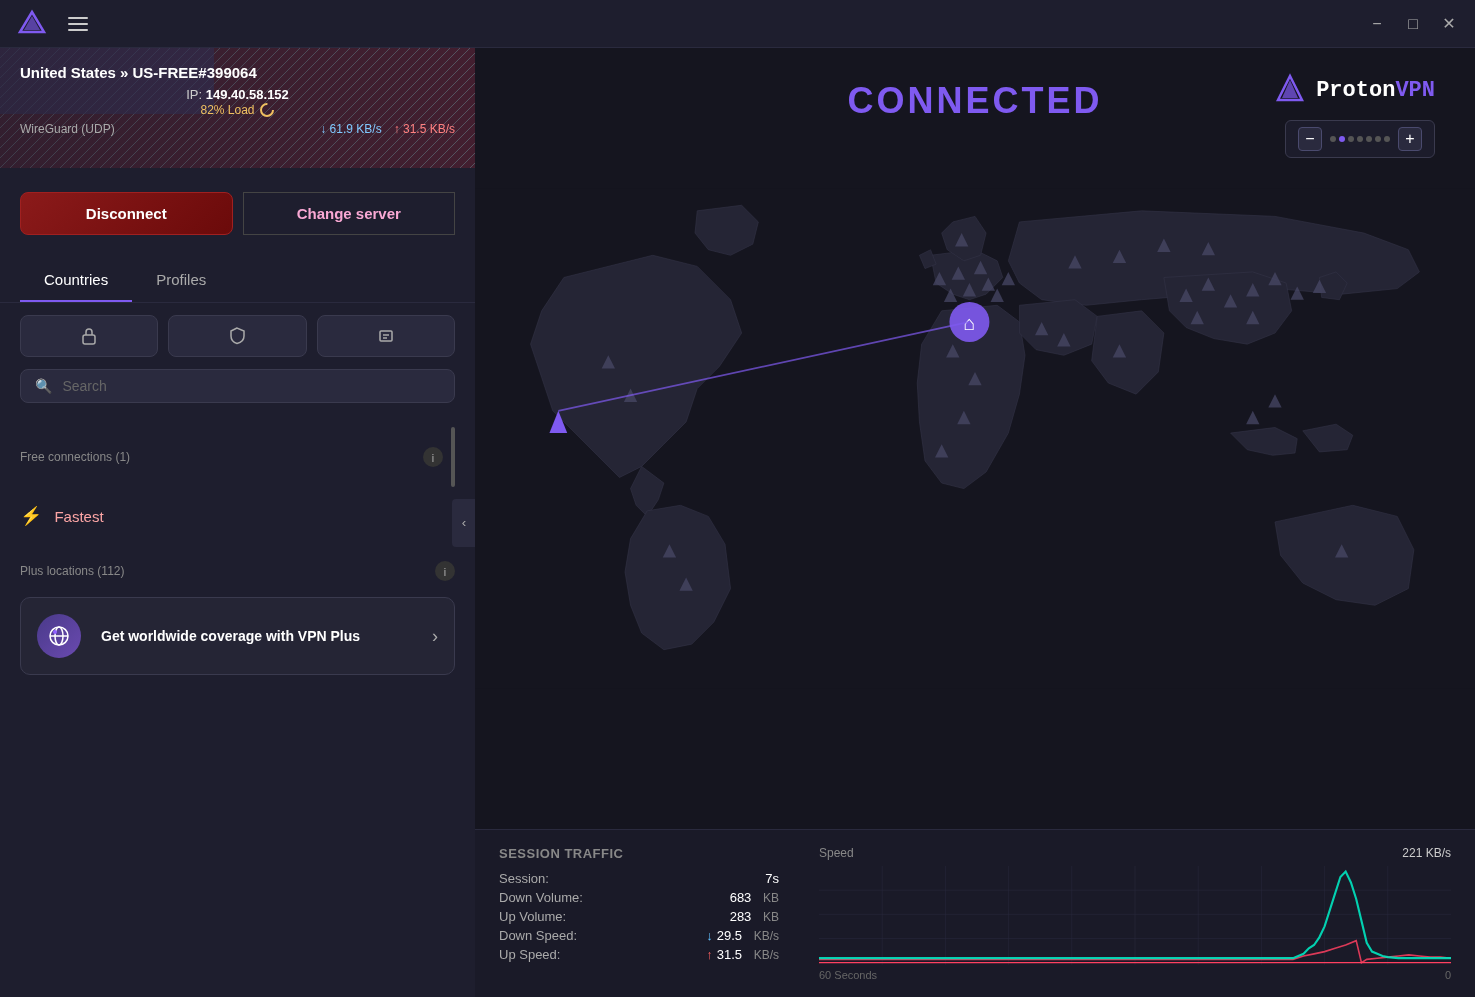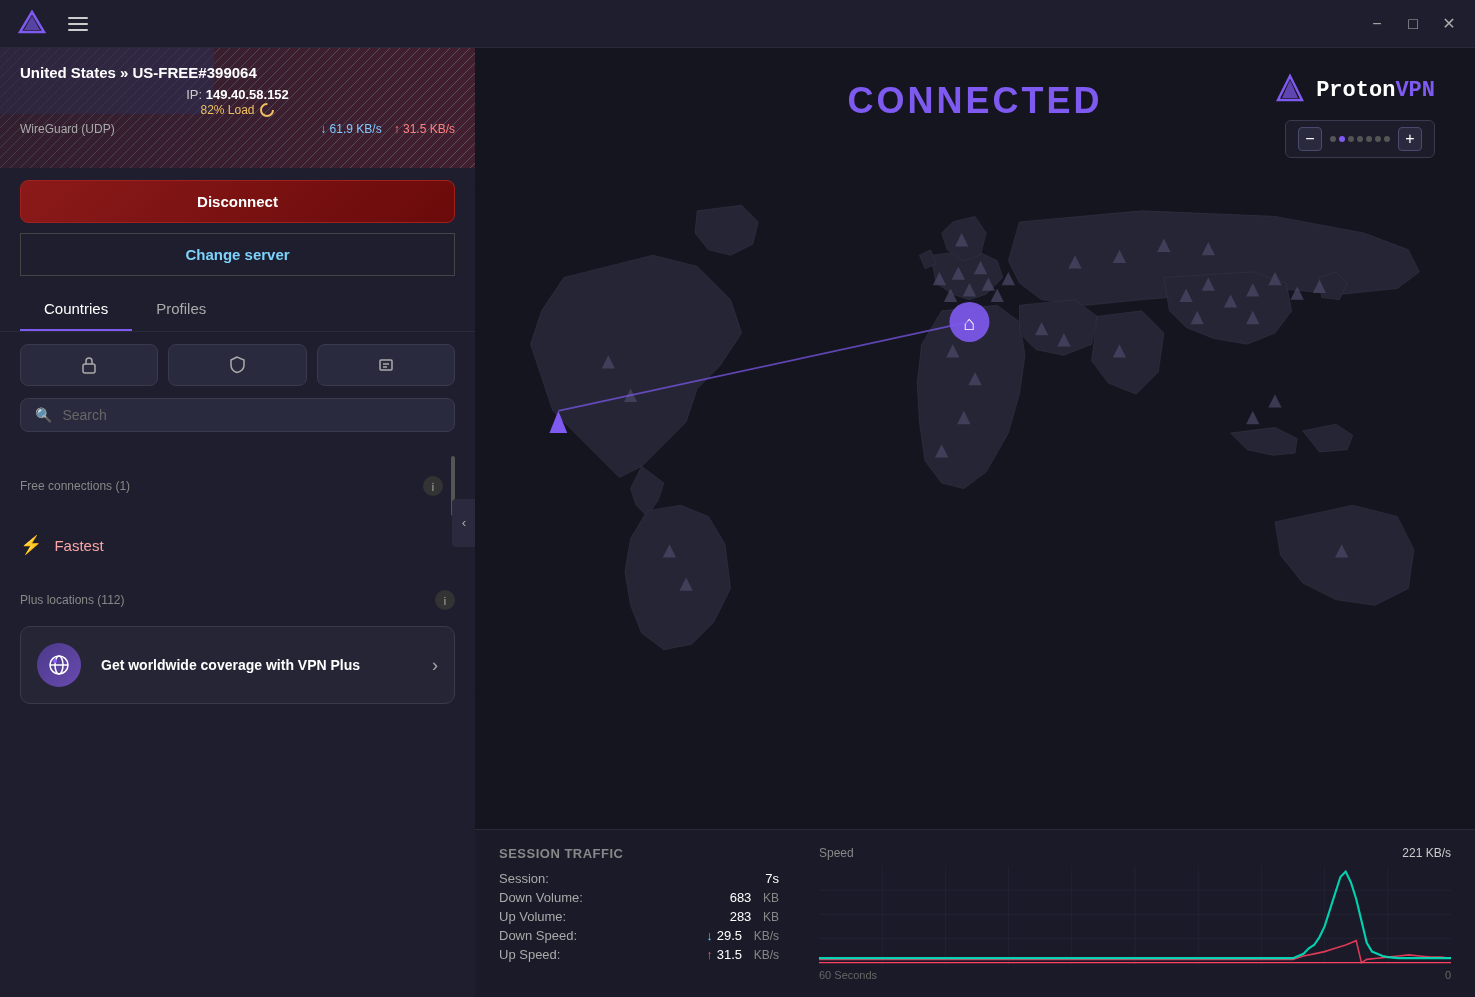--- a/index.html
+++ b/index.html
@@ -173,41 +173,41 @@
       cursor: pointer;
       border-radius: 4px 0 0 4px;
       display: flex;
       align-items: center;
       justify-content: center;
       z-index: 10;
     }
 
     
     .action-buttons {
-      padding: 12px 20px;
-      display: flex;
-      flex-direction: column;
+      padding: 24px 20px;
+      display: flex;
+      flex-direction: row;
       gap: 10px;
       flex-shrink: 0;
     }
     .btn-disconnect {
       background: linear-gradient(135deg, #8B1A1A 0%, #6B0A0A 100%);
       border: 1px solid #a02020;
       color: #fff;
       font-size: 15px;
       font-weight: 600;
       padding: 12px;
       border-radius: 8px;
       cursor: pointer;
       width: 100%;
     }
     .btn-change {
       background: transparent;
       border: 1px solid #444;
-      color: #7dd3fc;
+      color: #f9a8d4;
       font-size: 15px;
       font-weight: 600;
       padding: 12px;
       border-radius: 0;
       cursor: pointer;
       width: 100%;
     }
 
     
     .tabs-row {

